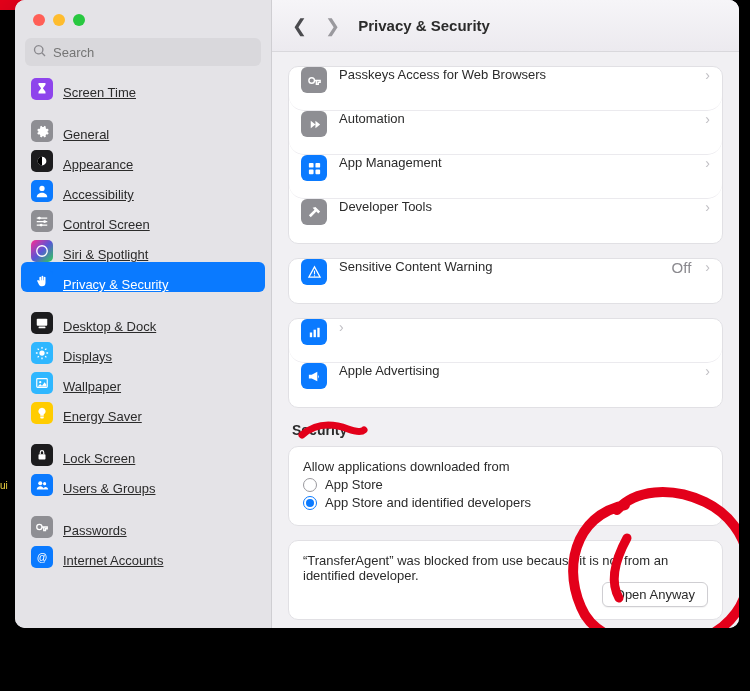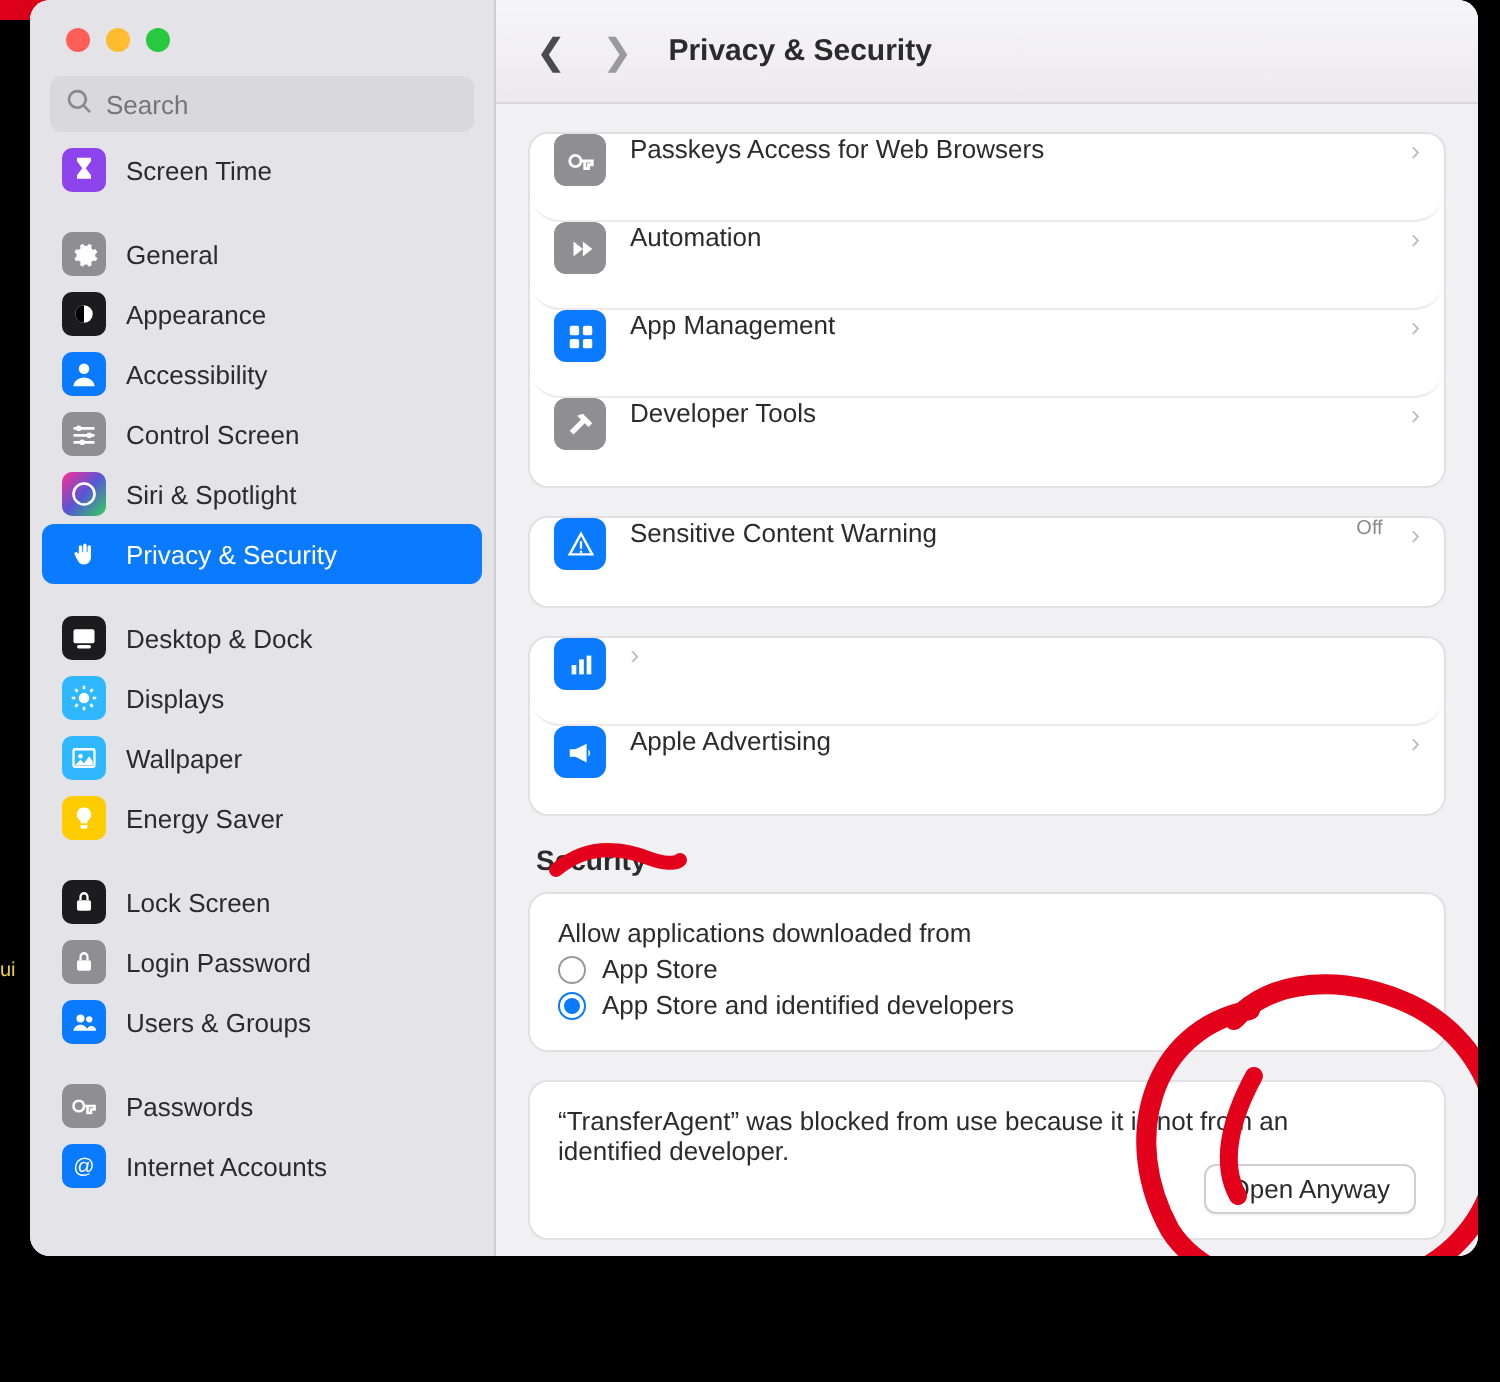--- a/index.html
+++ b/index.html
@@ -20,42 +20,42 @@
     background:#e3001a; z-index:0;
   }
   .bottom-black {
     position:absolute; top:628px; left:0; width:750px; height:63px; background:#000;
   }
   .trim-text {
     position:absolute; top:480px; left:0; color:#fde047; font-size:10px;
   }
   
   .sidebar {
-    width: 233px; height:100%;
+    width: 257px; height:100%;
     background: #e4e3e7;
     display:flex; flex-direction:column;
     border-right:1px solid #cfced2;
     flex-shrink:0;
   }
   .traffic { display:flex; gap:8px; padding:14px 0 12px 18px; }
   .dot { width:12px; height:12px; border-radius:50%; }
   .dot.red{background:#ff5f57;} .dot.yellow{background:#febc2e;} .dot.green{background:#28c840;}
   .search-wrap { padding:0 10px 10px 10px; }
   .search {
     display:flex; align-items:center; gap:6px;
     background:#d9d8dc; border-radius:6px; height:28px; padding:0 8px;
     color:#8a898e; font-size:13px;
   }
   .search svg{width:14px;height:14px;fill:#8a898e;}
   .search input{ border:none; background:transparent; outline:none; width:100%; font-size:13px; color:#333;}
   .scroll-side { overflow-y:auto; flex:1; padding-bottom:10px;}
   .side-item{
-    display:flex; align-items:center; gap:10px;
+    display:flex; align-items:flex-end; gap:10px;
     height:30px; padding:0 10px; margin:0 6px;
-    border-radius:6px; font-size:13px; color:#2b2b2b; cursor:pointer;
+    border-radius:6px; font-size:13px; color:#2b2b2b; cursor:pointer;text-decoration:underline;
   }
   .side-item.selected{ background:#0a7aff; color:#fff;}
   .side-item .sq{
     width:22px;height:22px;border-radius:5px;display:flex;align-items:center;justify-content:center;
     font-size:13px; color:#fff;
   }
   .side-sep{height:12px;}
   
   .ic-purple{background:#8e44ec;} .ic-gray{background:#8e8e93;} .ic-black{background:#1c1c1e;}
   .ic-blue{background:#0a7aff;} .ic-cyan{background:#2fb7ff;} .ic-yellow{background:#ffcc00;} .ic-multi{background:linear-gradient(135deg,#ff2d92,#5856d6,#30d158);}
@@ -75,21 +75,21 @@
     background:#fff; border:1px solid #e1e0e4; border-radius:10px; margin-bottom:14px;
   }
   .row{
     display:flex; align-items:flex-start; height:44px; padding:0 12px; gap:12px;
     border-bottom:1px solid #ebeaee; cursor:pointer; position:relative;border-radius:15px;
   }
   .row:last-child{border-bottom:none;}
   .row .sq{width:26px;height:26px;border-radius:6px;display:flex;align-items:center;justify-content:center;}
   .row .sq svg{width:15px;height:15px;fill:#fff;}
   .row .label{flex:1; font-size:13px; color:#2b2b2b;}
-  .row .value{font-size:10px;color:#8a898e; margin-right:2px;}
+  .row .value{font-size:15px;color:#8a898e; margin-right:2px;}
   .chev{color:#c0bfc4; font-size:14px;}
   .section-h{font-weight:600; font-size:14px; color:#2b2b2b; margin:8px 4px 8px 4px; display:flex; align-items:center;}
   .panel{
     background:#fff; border:1px solid #e1e0e4; border-radius:10px; padding:12px 14px;
     font-size:13px; color:#2b2b2b; margin-bottom:14px;
   }
   .panel .ptitle{ margin-bottom:2px;}
   .radio-row{ display:flex; align-items:flex-end; gap:8px; margin:3px 0; cursor:pointer;}
   .radio{width:14px;height:14px;border-radius:50%;border:1px solid #9a999e;display:inline-flex;align-items:center;justify-content:center;}
   .radio.checked{border-color:#0a7aff;}
@@ -242,29 +242,20 @@
         <div class="side-item">
           <div class="sq ic-black">
             <svg viewBox="0 0 16 16">
               <rect x="4" y="7" width="8" height="6" rx="1"></rect>
               <path d="M6 7V5a2 2 0 114 0v2" fill="none" stroke="#fff" stroke-width="1.3"></path>
             </svg>
           </div>
           <span>Lock Screen</span>
         </div>
         <div class="side-item">
-          <div class="sq ic-gray">
-            <svg viewBox="0 0 16 16">
-              <rect x="4" y="7" width="8" height="6" rx="1"></rect>
-              <path d="M6 7V5a2 2 0 114 0v2" fill="none" stroke="#fff" stroke-width="1.3"></path>
-            </svg>
-          </div>
-          <span>Login Password</span>
-        </div>
-        <div class="side-item">
           <div class="sq ic-blue">
             <svg viewBox="0 0 16 16">
               <circle cx="6" cy="6" r="2.3"></circle>
               <circle cx="11" cy="6.5" r="1.8"></circle>
               <path d="M2 13c0-2 2-3.5 4-3.5s4 1.5 4 3.5zM9.5 13c0-1.5 1.3-2.7 2.7-2.7s2.8 1.2 2.8 2.7z"></path>
             </svg>
           </div>
           <span>Users &amp; Groups</span>
         </div>
         <div class="side-sep"></div>

